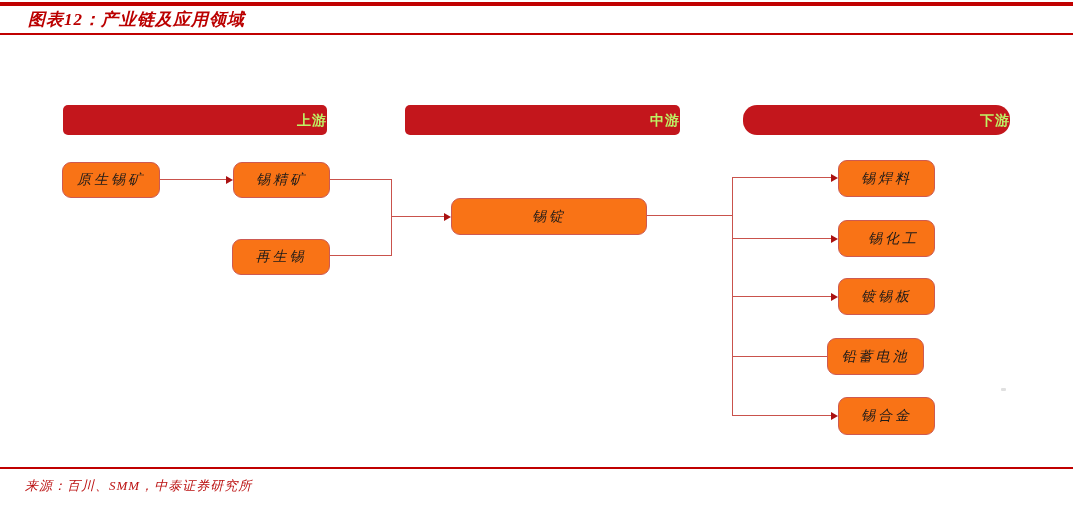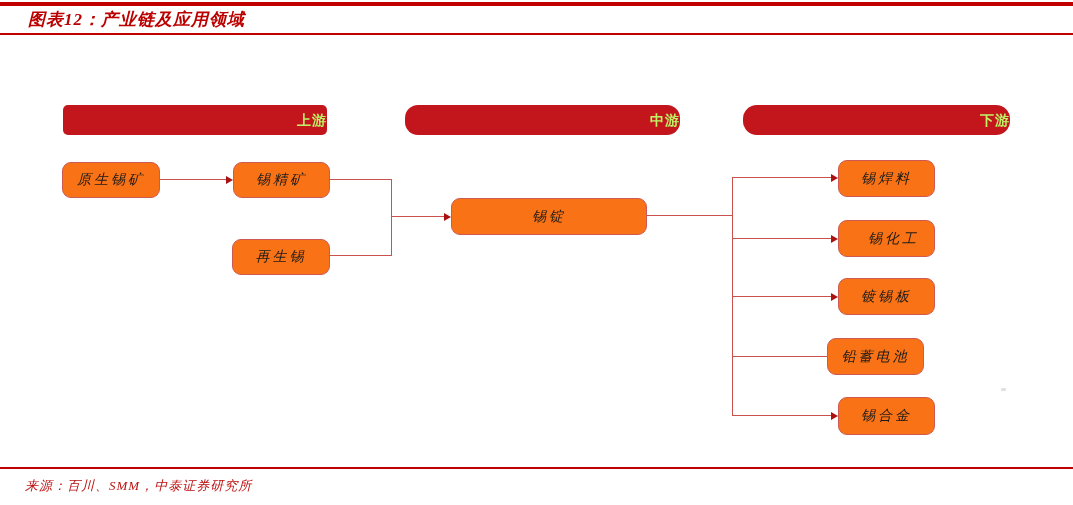--- a/index.html
+++ b/index.html
@@ -57,21 +57,21 @@
     border-radius: 5px;
     color: #bef264;
     font-size: 14px;
     font-weight: bold;
     text-align: right;
     line-height: 30px;
     letter-spacing: 1px;
     margin-top: 17px;
   }
   .hdr-up   { left: 63px;  width: 264px; }
-  .hdr-mid  { left: 405px; width: 275px; border-radius: 13px; }
+  .hdr-mid  { left: 405px; width: 275px; }
   .hdr-down { left: 743px; width: 267px; border-radius: 14px; }
 
   .node {
     position: absolute;
     background: #f97316;
     border: 1px solid #cd5a52;
     border-radius: 9px;
     box-sizing: border-box;
     color: #1a1a1a;
     font-family: "Liberation Serif", serif;

